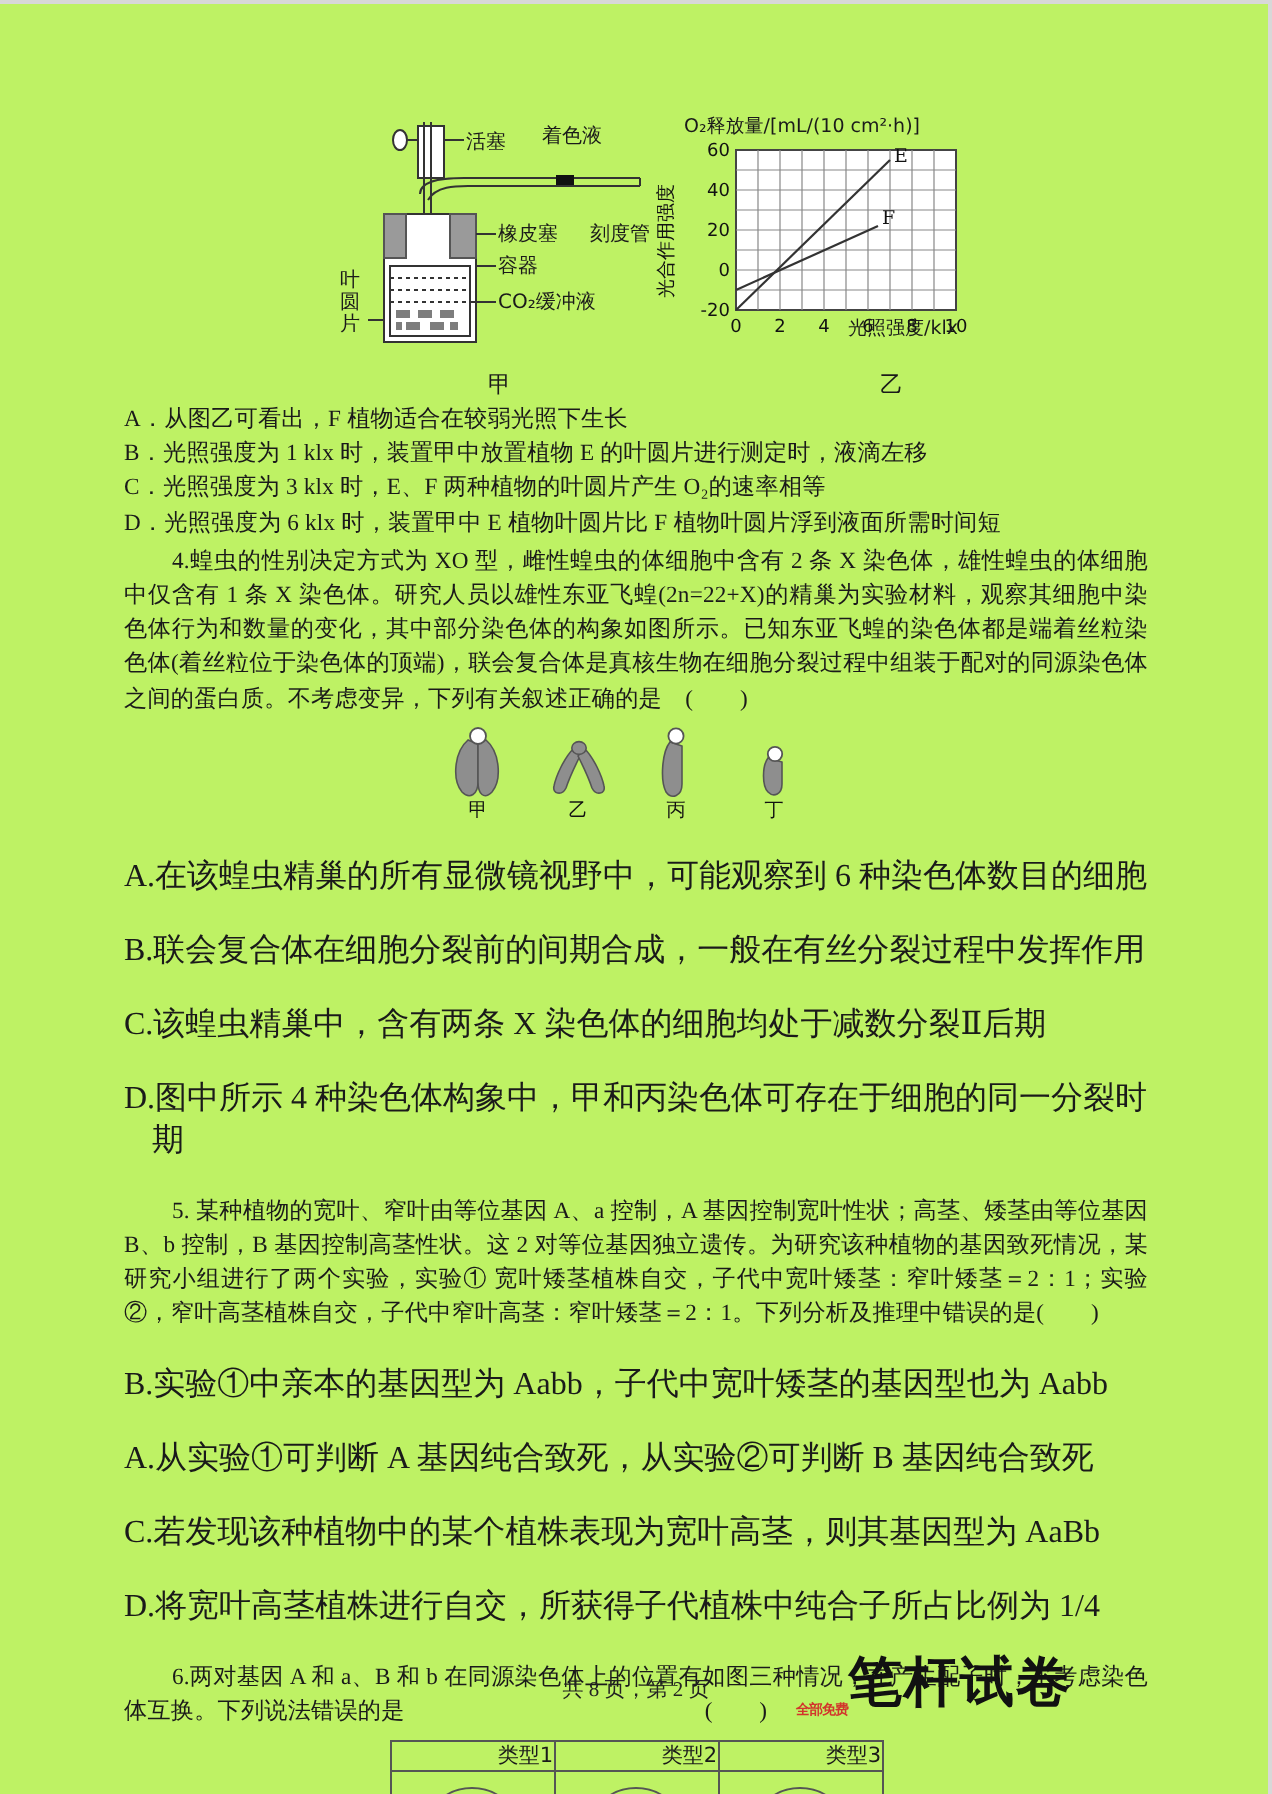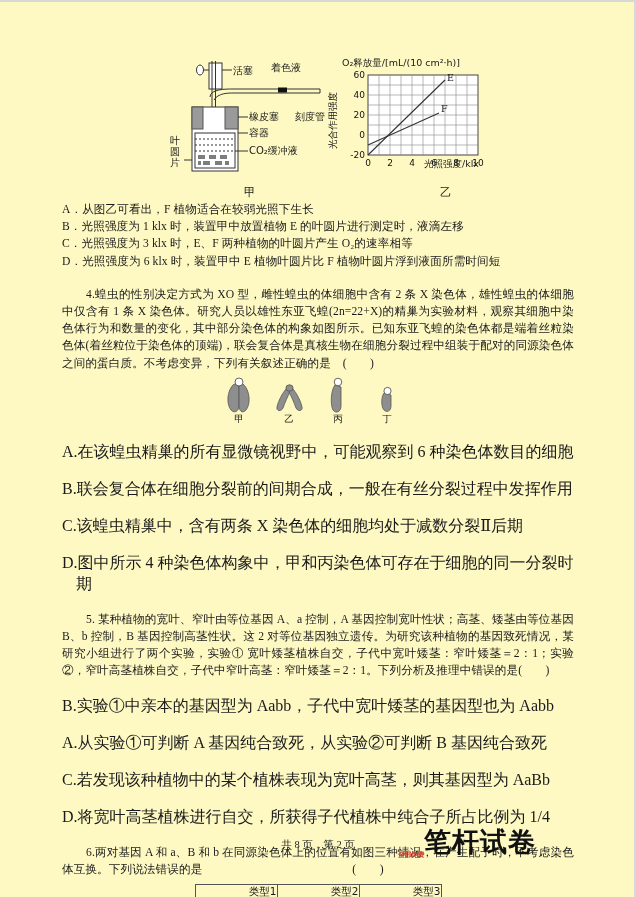--- a/index.html
+++ b/index.html
@@ -10,21 +10,21 @@
     background: #ffffff;
     font-family: "Liberation Serif", "DejaVu Serif", serif;
     color: #1a1a1a;
     overflow: hidden;
     position: relative;
   }
   .page {
     position: relative;
     width: 636px;
     height: 897px;
-    background: #fef9c3;
+    background: #bef264;
     border-top: 2px solid #d8d8d8;
     border-right: 2px solid #d8d8d8;
     padding: 16px;
   }
   .content {
     position: absolute;
     left: 62px;
     top: 55px;
     width: 512px;
   }
@@ -73,21 +73,21 @@
     font-size: 11.6px;
     line-height: 17.2px;
     letter-spacing: 0.1px;
     text-align: justify;
     margin: 0;
     font-family: "Liberation Serif", "DejaVu Serif", serif;
   }
   .opt { padding-left: 26px; text-indent: -26px; }
   .opt-tight { padding-left: 14px; text-indent: -14px; }
   .para { text-indent: 24px; }
-  .q-head { margin-top: 16px; }
+  .q-head { margin-top: 2px; }
 
   
   .chromo-row {
     position: relative;
     height: 54px;
     width: 512px;
   }
   .chromo-svg { position: absolute; left: 160px; top: 2px; }
 
   

